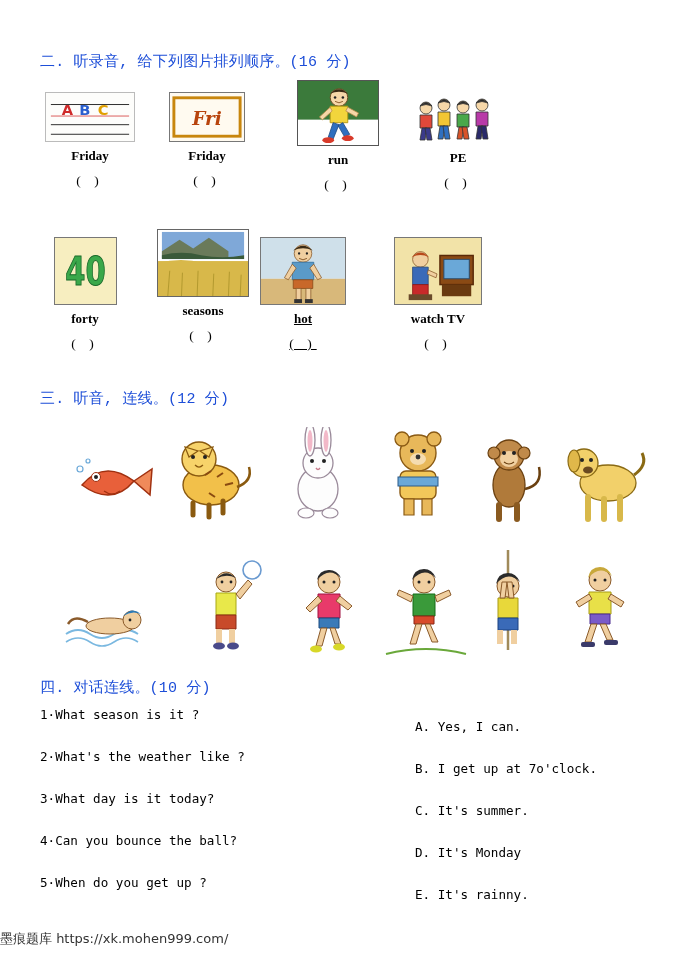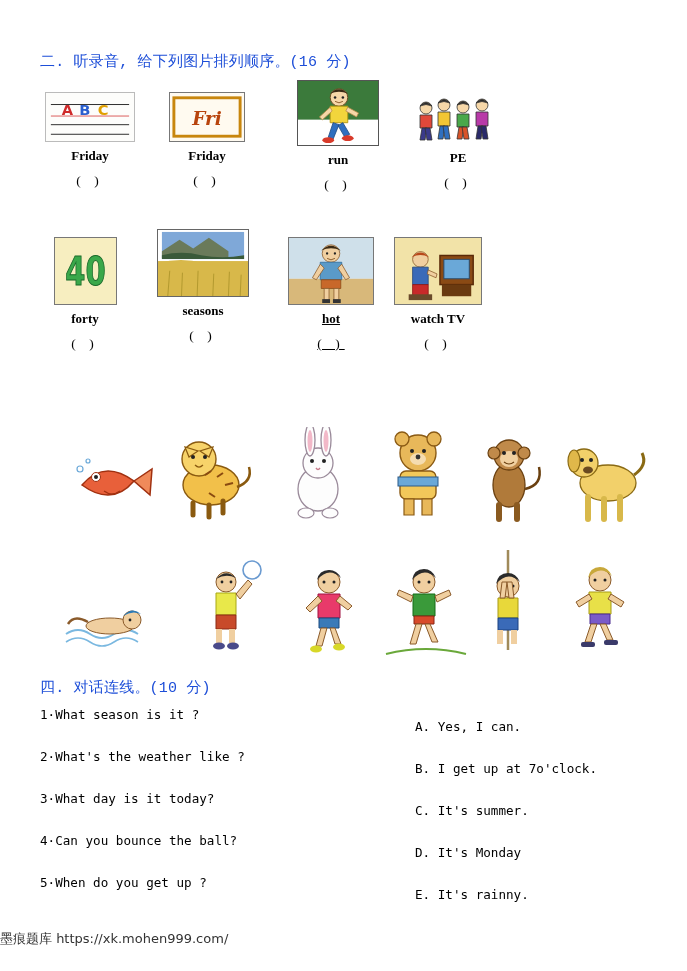--- a/index.html
+++ b/index.html
@@ -220,21 +220,21 @@
             <line x1="56" y1="68" x2="57" y2="45"></line>
           <line x1="72" y1="68" x2="73" y2="43"></line>
             <line x1="84" y1="68" x2="85" y2="46"></line>
         </g>
       </svg>
     </div>
     <div class="pic-label">seasons</div>
     <div class="pic-blank">(          )</div>
   </div>
 
-  <div class="pic-cell" style="left:276px; top:237px;text-decoration:underline;">
+  <div class="pic-cell" style="left:248px; top:237px;text-decoration:underline;">
     <div class="pic-frame" style="width:86px;height:68px;border-color:#777;">
       <svg class="art" viewBox="0 0 86 68" preserveAspectRatio="none">
         <rect x="0" y="0" width="86" height="42" fill="#cfe0ea"></rect>
         <rect x="0" y="42" width="86" height="26" fill="#d8b87a"></rect>
         <circle cx="43" cy="16" r="9" fill="#f0cfa0" stroke="#8a5a2a" stroke-width="0.8"></circle>
         <path d="M33 13 q10 -10 20 0 q-10 -5 -20 0z" fill="#3a2a14"></path>
         <circle cx="39" cy="16" r="1.2" fill="#222"></circle>
           <circle cx="47" cy="16" r="1.2" fill="#222"></circle>
         <path d="M39 21 q4 3 8 0" stroke="#8a5a2a" stroke-width="1" fill="none"></path>
         <path d="M32 25 h22 v18 h-22z" fill="#5a9ac8" stroke="#2a6a9a" stroke-width="0.8"></path>
@@ -263,20 +263,21 @@
         <path d="M18 30 h16 v18 h-16z" fill="#3a6ab8" stroke="#25457a" stroke-width="0.8"></path>
         <path d="M34 33 l9 4 l-1 4 l-9 -4z" fill="#f0cfa0" stroke="#8a5a2a" stroke-width="0.8"></path>
         <path d="M18 48 h16 v14 h-16z" fill="#c82a2a" stroke="#8a1414" stroke-width="0.8"></path>
         <rect x="14" y="58" width="24" height="6" fill="#6a4a2a"></rect>
       </svg>
     </div>
     <div class="pic-label">watch TV</div>
     <div class="pic-blank">(          )</div>
   </div>
 
+  <div class="section-heading" id="sec3-heading">三. 听音, 连线。(12 分)</div>
 
   <div class="animal-row" style="top:425px;">
     <div class="anim-cell" style="left:24px; top:8px;">
       <svg class="art" viewBox="0 0 96 100">
         <path d="M18 52 q22 -26 52 -4 q-22 26 -52 4z" fill="#e8603a" stroke="#a03010" stroke-width="1.5"></path>
         <path d="M70 48 l18 -12 l-2 26 z" fill="#f08a5a" stroke="#a03010" stroke-width="1.5"></path>
         <circle cx="32" cy="44" r="4.5" fill="#fff" stroke="#a03010" stroke-width="1"></circle>
         <circle cx="32" cy="44" r="2" fill="#222"></circle>
         <path d="M40 58 q8 6 16 0" stroke="#a03010" stroke-width="1.2" fill="none"></path>
         <circle cx="16" cy="36" r="3" fill="none" stroke="#6aa8d8" stroke-width="1.2"></circle>

